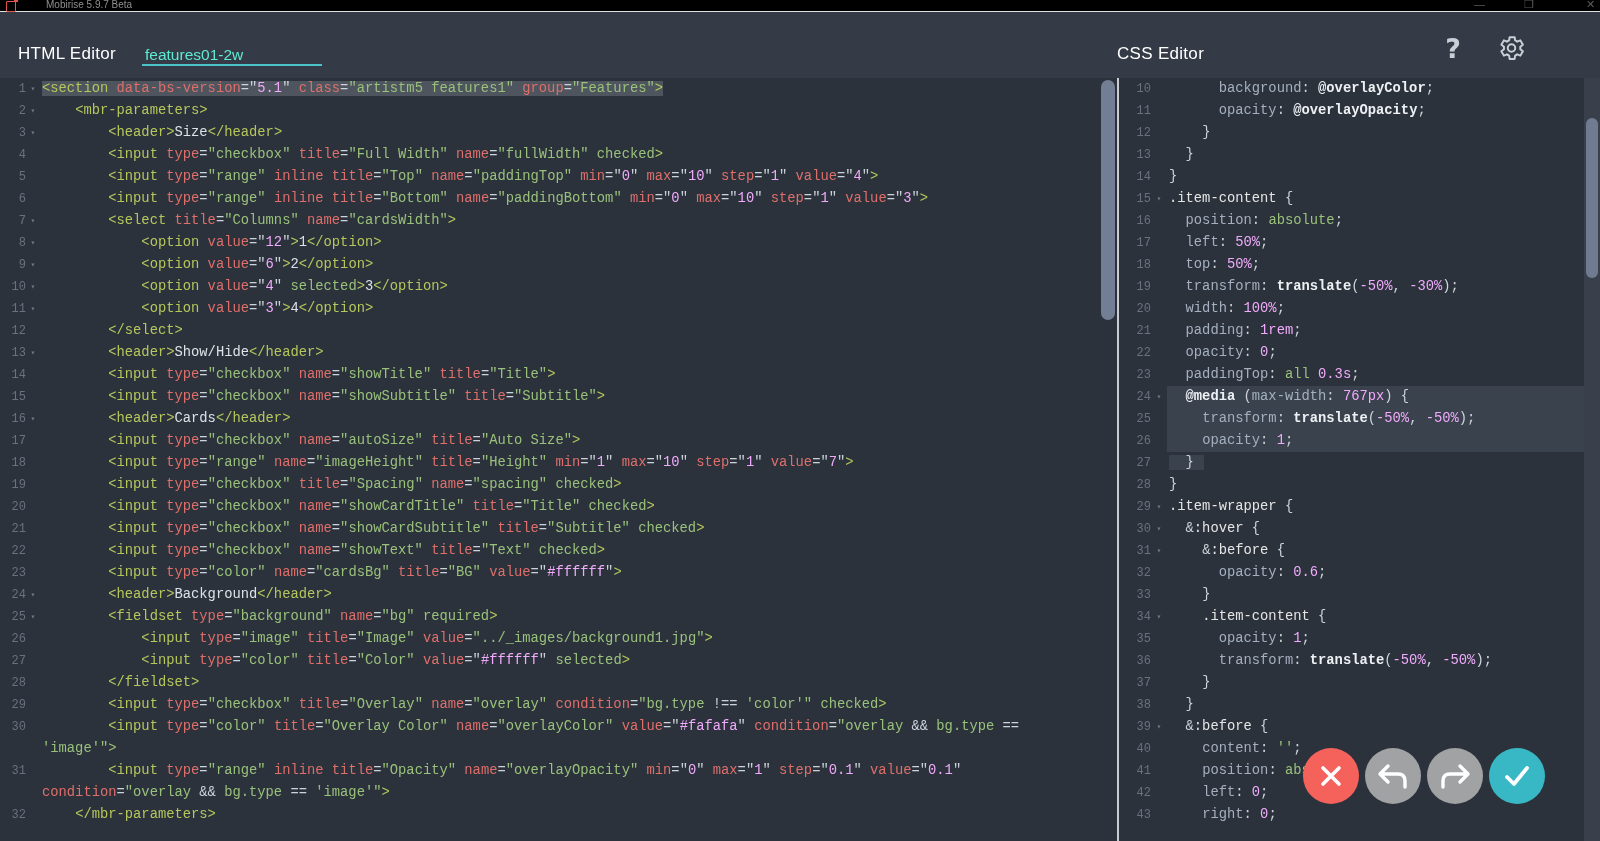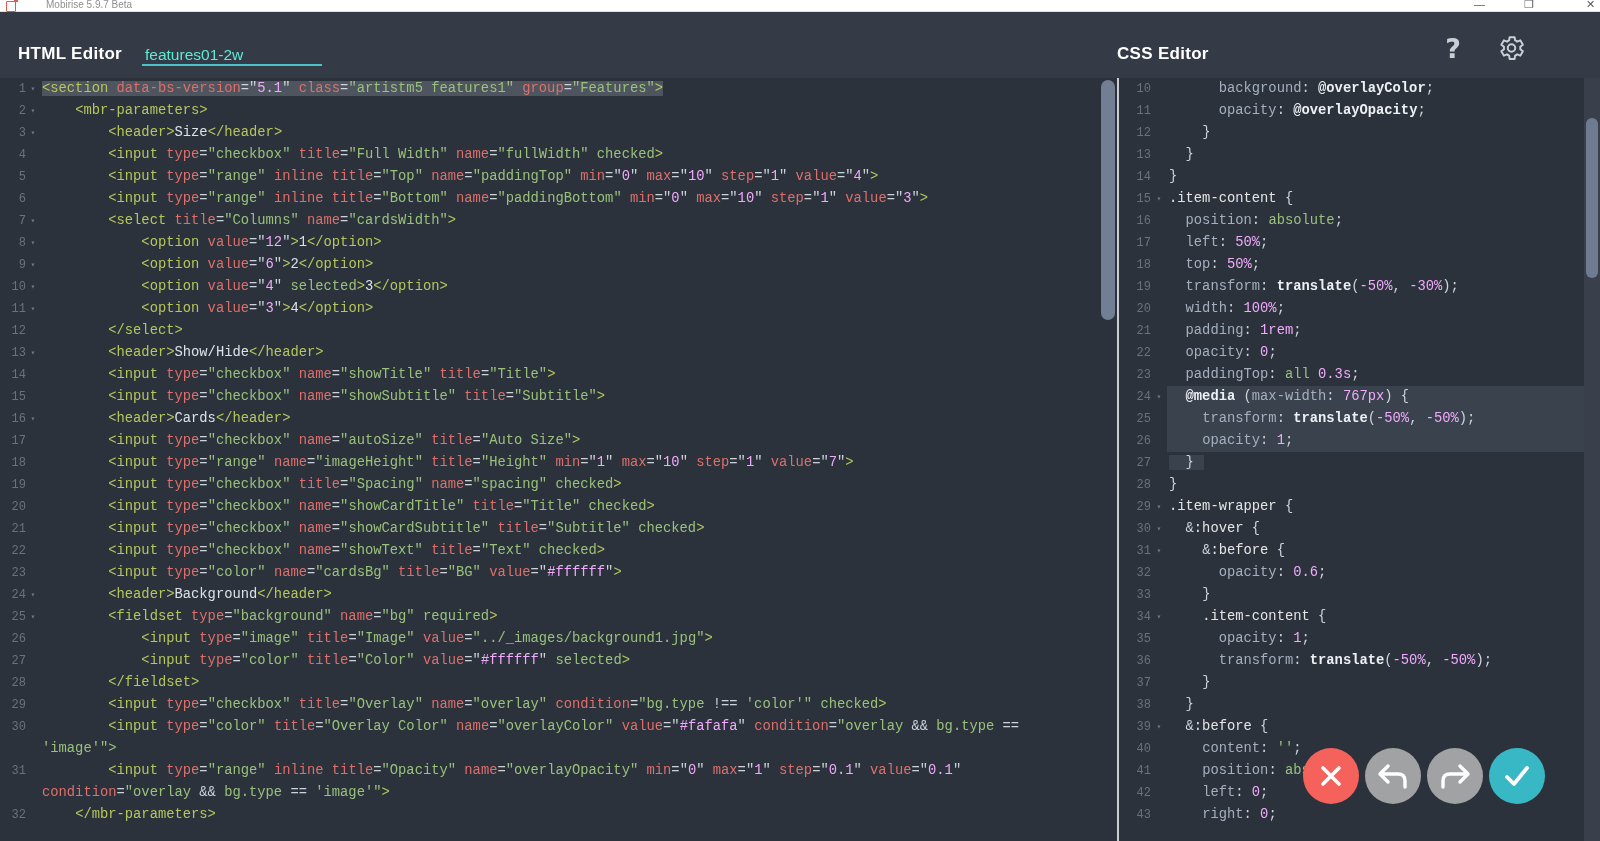--- a/index.html
+++ b/index.html
@@ -1,27 +1,27 @@
 <!DOCTYPE html>
 <html><head>
 <meta charset="utf-8">
 <style>
   html,body{margin:0;padding:0;width:1600px;height:841px;overflow:hidden;background:#2c323c;
             font-family:"Liberation Sans", sans-serif;}
   
-  .titlebar{position:absolute;left:0;top:0;width:1600px;height:11px;background:#ffffff;
+  .titlebar{position:absolute;left:0;top:0;width:1600px;height:11px;background:#000000;
             border-bottom:1px solid #e0e0e0;z-index:50;}
   .appicon{position:absolute;left:6px;top:1px;width:8px;height:9px;border:1.5px solid #e2574c;
            border-radius:1px;}
   .appicon:after{content:"";position:absolute;right:-3px;top:-2px;width:4px;height:2px;background:#e2574c;}
   .wtitle{position:absolute;left:46px;top:-1px;font-size:10px;color:#8f8f8f;white-space:nowrap;}
   .wctl{position:absolute;top:-2px;font-size:11px;color:#5a5a5a;cursor:default;}
   
   .header{position:absolute;left:0;top:11px;width:1600px;height:67px;background:#343b46;z-index:40;}
-  .hlabel{position:absolute;top:33px;font-size:17px;font-weight:700;color:#ffffff;letter-spacing:.3px;}
+  .hlabel{position:absolute;top:33px;font-size:17px;font-weight:400;color:#ffffff;letter-spacing:.3px;}
   .tab{position:absolute;left:145px;top:35px;font-size:15.5px;color:#5eead4;}
   .tabline{position:absolute;left:142px;top:53px;width:180px;height:2px;background:#4cc3ca;}
   .hicon{position:absolute;top:20px;width:34px;height:34px;display:flex;align-items:center;
          justify-content:center;color:#c9cfd6;}
   .qmark{font-size:27px;font-weight:bold;font-family:"DejaVu Sans",sans-serif;}
   
   .pane{position:absolute;top:78px;bottom:0;overflow:hidden;background:#2c323c;
         font-family:"Liberation Mono","DejaVu Sans Mono",monospace;font-size:13.8px;}
   #htmlPane{left:0;width:1117px;}
   #cssPane{left:1119px;width:465px;}

